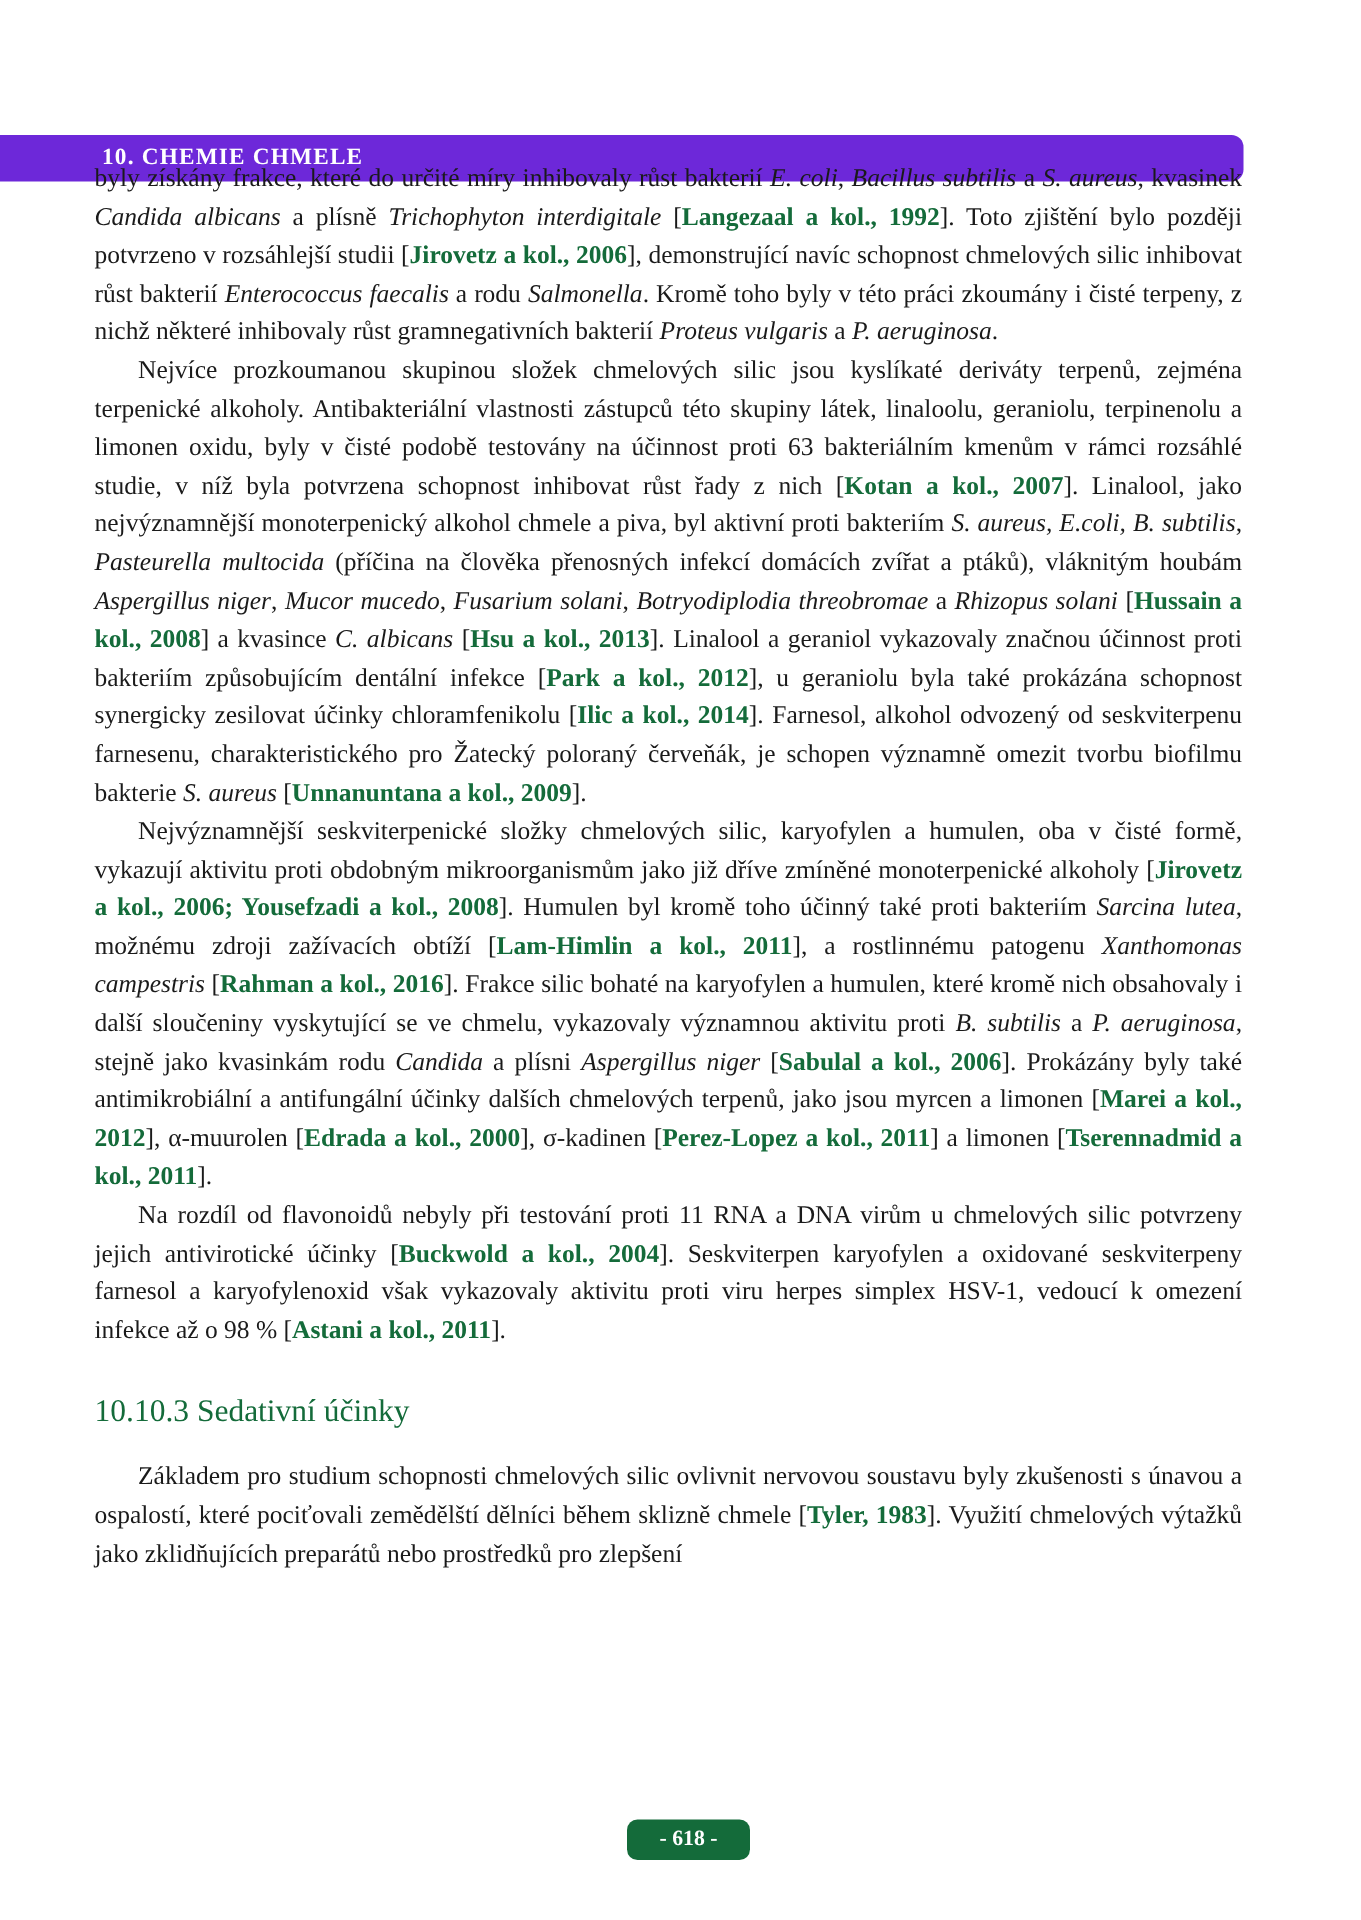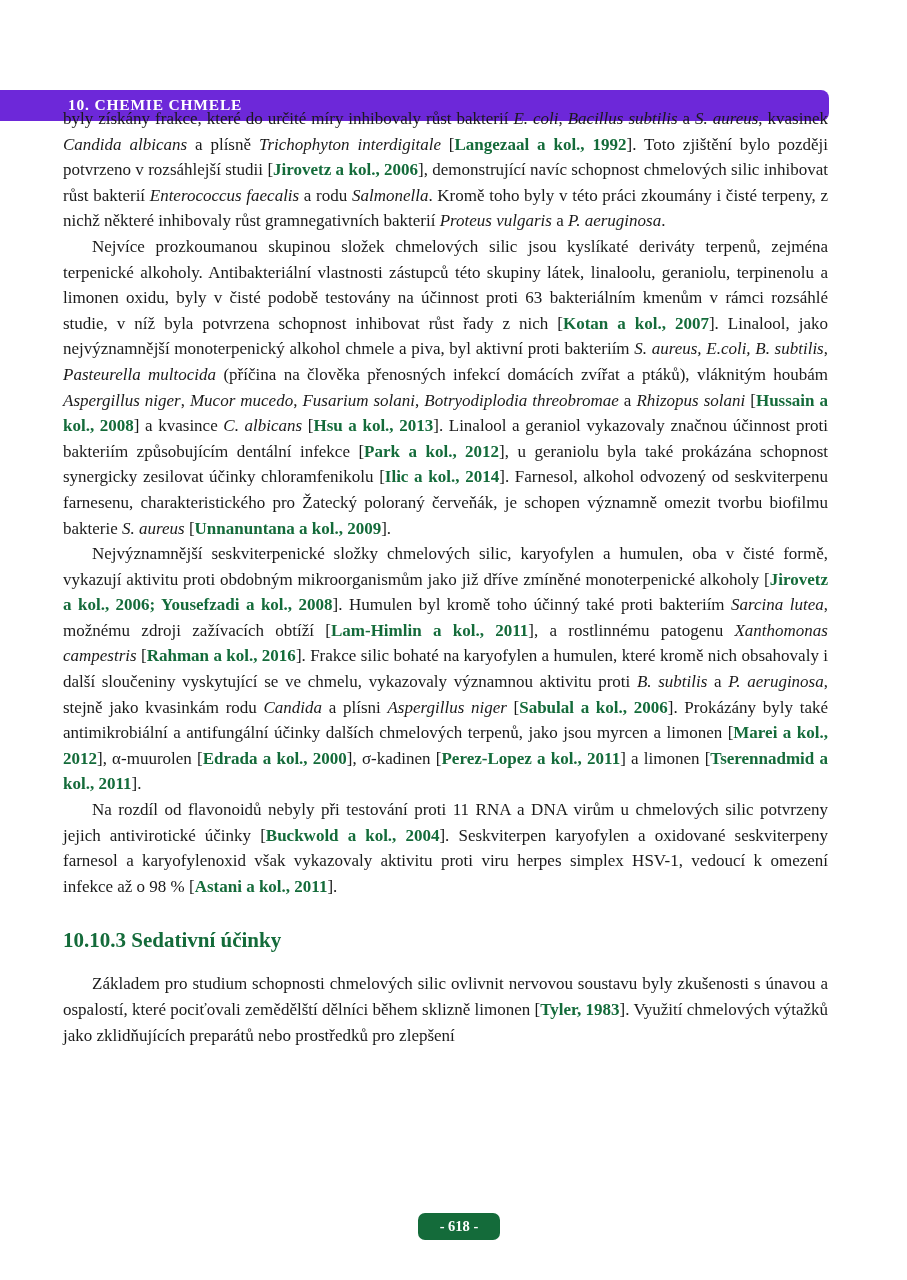--- a/index.html
+++ b/index.html
@@ -7,38 +7,38 @@
          font-family: "Liberation Serif", "DejaVu Serif", serif; color: #1a1a1a; }
   .header-bar { position: absolute; left: 0; top: 50px; width: 829px; height: 31px;
                 background: #6d28d9; border-radius: 0 8px 8px 0; margin-top: 40px; }
   .header-title { position: absolute; left: 68px; top: 6px; color: #ffffff; font-weight: bold;
                   font-size: 15.5px; letter-spacing: 0.8px; }
   .content { position: absolute; left: 63px; top: 106px; width: 765px; }
   .p { font-size: 17px; line-height: 25.6px; text-align: justify; margin: 0; hyphens: manual; }
   .p.indent { text-indent: 29px; }
   .cite { color: #146b3a; font-weight: bold; }
   i { font-style: italic; }
-  .h3 { color: #146b3a; font-weight: bold; font-size: 21px; margin: 28px 0 18px 0; line-height: 26px; }
+  .h3 { color: #146b3a; font-weight: normal; font-size: 21px; margin: 28px 0 18px 0; line-height: 26px; }
   .page-pill { position: absolute; left: 418px; top: 1213px; width: 82px; height: 27px;
                background: #146b3a; border-radius: 7px; color: #ffffff; font-weight: bold;
                font-size: 14.5px; text-align: center; line-height: 27px; }
 </style>
 </head>
 <body>
 
 <div class="header-bar">
   <div class="header-title">10. CHEMIE CHMELE</div>
 </div>
 
 <div class="content">
   <div id="para-container">
       <p class="p"><span>byly získány frakce, které do určité míry inhibovaly růst bakterií </span><i>E. coli</i><span>, </span><i>Bacillus subtilis</i><span> a </span><i>S. aureus</i><span>, kvasinek </span><i>Candida albicans</i><span> a plísně </span><i>Trichophyton interdigitale</i><span> [</span><span class="cite">Langezaal a kol., 1992</span><span>]. Toto zjištění bylo později potvrzeno v rozsáhlejší studii [</span><span class="cite">Jirovetz a kol., 2006</span><span>], demonstrující navíc schopnost chmelových silic inhibovat růst bakterií </span><i>Enterococcus faeca­lis</i><span> a rodu </span><i>Salmonella</i><span>. Kromě toho byly v této práci zkoumány i čisté terpeny, z nichž některé inhibovaly růst gramnegativních bakterií </span><i>Proteus vulgaris</i><span> a </span><i>P. aeruginosa</i><span>.</span></p>
       <p class="p indent"><span>Nejvíce prozkoumanou skupinou složek chmelových silic jsou kyslíkaté deriváty ter­penů, zejména terpenické alkoholy. Antibakteriální vlastnosti zástupců této skupiny látek, linaloolu, geraniolu, terpinenolu a limonen oxidu, byly v čisté podobě testovány na účinnost proti 63 bakteriálním kmenům v rámci rozsáhlé studie, v níž byla potvrzena schopnost inhi­bovat růst řady z nich [</span><span class="cite">Kotan a kol., 2007</span><span>]. Linalool, jako nejvýznamnější monoterpenický alkohol chmele a piva, byl aktivní proti bakteriím </span><i>S. aureus, E.coli, B. subtilis</i><span>, </span><i>Pasteurella multocida</i><span> (příčina na člověka přenosných infekcí domácích zvířat a ptáků), vláknitým hou­bám </span><i>Aspergillus niger</i><span>, </span><i>Mucor mucedo</i><span>, </span><i>Fusarium solani</i><span>, </span><i>Botryodiplodia threobromae</i><span> a </span><i>Rhi­zopus solani</i><span> [</span><span class="cite">Hussain a kol., 2008</span><span>] a kvasince </span><i>C. albicans</i><span> [</span><span class="cite">Hsu a kol., 2013</span><span>]. Linalool a geraniol vykazovaly značnou účinnost proti bakteriím způsobujícím dentální infekce [</span><span class="cite">Park a kol., 2012</span><span>], u geraniolu byla také prokázána schopnost synergicky zesilovat účinky chlo­ramfenikolu [</span><span class="cite">Ilic a kol., 2014</span><span>]. Farnesol, alkohol odvozený od seskviterpenu farnesenu, charakteristického pro Žatecký poloraný červeňák, je schopen významně omezit tvorbu biofilmu bakterie </span><i>S. aureus</i><span> [</span><span class="cite">Unnanuntana a kol., 2009</span><span>].</span></p>
       <p class="p indent"><span>Nejvýznamnější seskviterpenické složky chmelových silic, karyofylen a humulen, oba v čisté formě, vykazují aktivitu proti obdobným mikroorganismům jako již dříve zmíněné monoterpenické alkoholy [</span><span class="cite">Jirovetz a kol., 2006; Yousefzadi a kol., 2008</span><span>]. Humulen byl kromě toho účinný také proti bakteriím </span><i>Sarcina lutea</i><span>, možnému zdroji zažívacích obtíží [</span><span class="cite">Lam-Himlin a kol., 2011</span><span>], a rostlinnému patogenu </span><i>Xanthomonas campestris</i><span> [</span><span class="cite">Rahman a kol., 2016</span><span>]. Frakce silic bohaté na karyofylen a humulen, které kromě nich obsahovaly i další sloučeniny vyskytující se ve chmelu, vykazovaly významnou aktivitu proti </span><i>B. subtilis</i><span> a </span><i>P. aeruginosa</i><span>, stejně jako kvasinkám rodu </span><i>Candida</i><span> a plísni </span><i>Aspergillus niger</i><span> [</span><span class="cite">Sabulal a kol., 2006</span><span>]. Prokázány byly také antimikrobiální a antifungální účinky dalších chme­lových terpenů, jako jsou myrcen a limonen [</span><span class="cite">Marei a kol., 2012</span><span>], α-muurolen [</span><span class="cite">Edrada a kol., 2000</span><span>], σ-kadinen [</span><span class="cite">Perez-Lopez a kol., 2011</span><span>] a limonen [</span><span class="cite">Tserennadmid a kol., 2011</span><span>].</span></p>
       <p class="p indent"><span>Na rozdíl od flavonoidů nebyly při testování proti 11 RNA a DNA virům u chmelových silic potvrzeny jejich antivirotické účinky [</span><span class="cite">Buckwold a kol., 2004</span><span>]. Seskviterpen karyofylen a oxidované seskviterpeny farnesol a karyofylenoxid však vykazovaly aktivitu proti viru her­pes simplex HSV-1, vedoucí k omezení infekce až o 98 % [</span><span class="cite">Astani a kol., 2011</span><span>].</span></p>
     </div>
   <div class="h3">10.10.3  Sedativní účinky</div>
   <div id="section-para-container">
-      <p class="p indent"><span>Základem pro studium schopnosti chmelových silic ovlivnit nervovou soustavu byly zku­šenosti s únavou a ospalostí, které pociťovali zemědělští dělníci během sklizně limonen [</span><span class="cite">Tyler, 1983</span><span>]. Využití chmelových výtažků jako zklidňujících preparátů nebo prostředků pro zlepšení</span></p>
+      <p class="p indent"><span>Základem pro studium schopnosti chmelových silic ovlivnit nervovou soustavu byly zku­šenosti s únavou a ospalostí, které pociťovali zemědělští dělníci během sklizně chmele [</span><span class="cite">Tyler, 1983</span><span>]. Využití chmelových výtažků jako zklidňujících preparátů nebo prostředků pro zlepšení</span></p>
     </div>
 </div>
 
 <div class="page-pill">- 618 -</div>
 
 </body></html>

